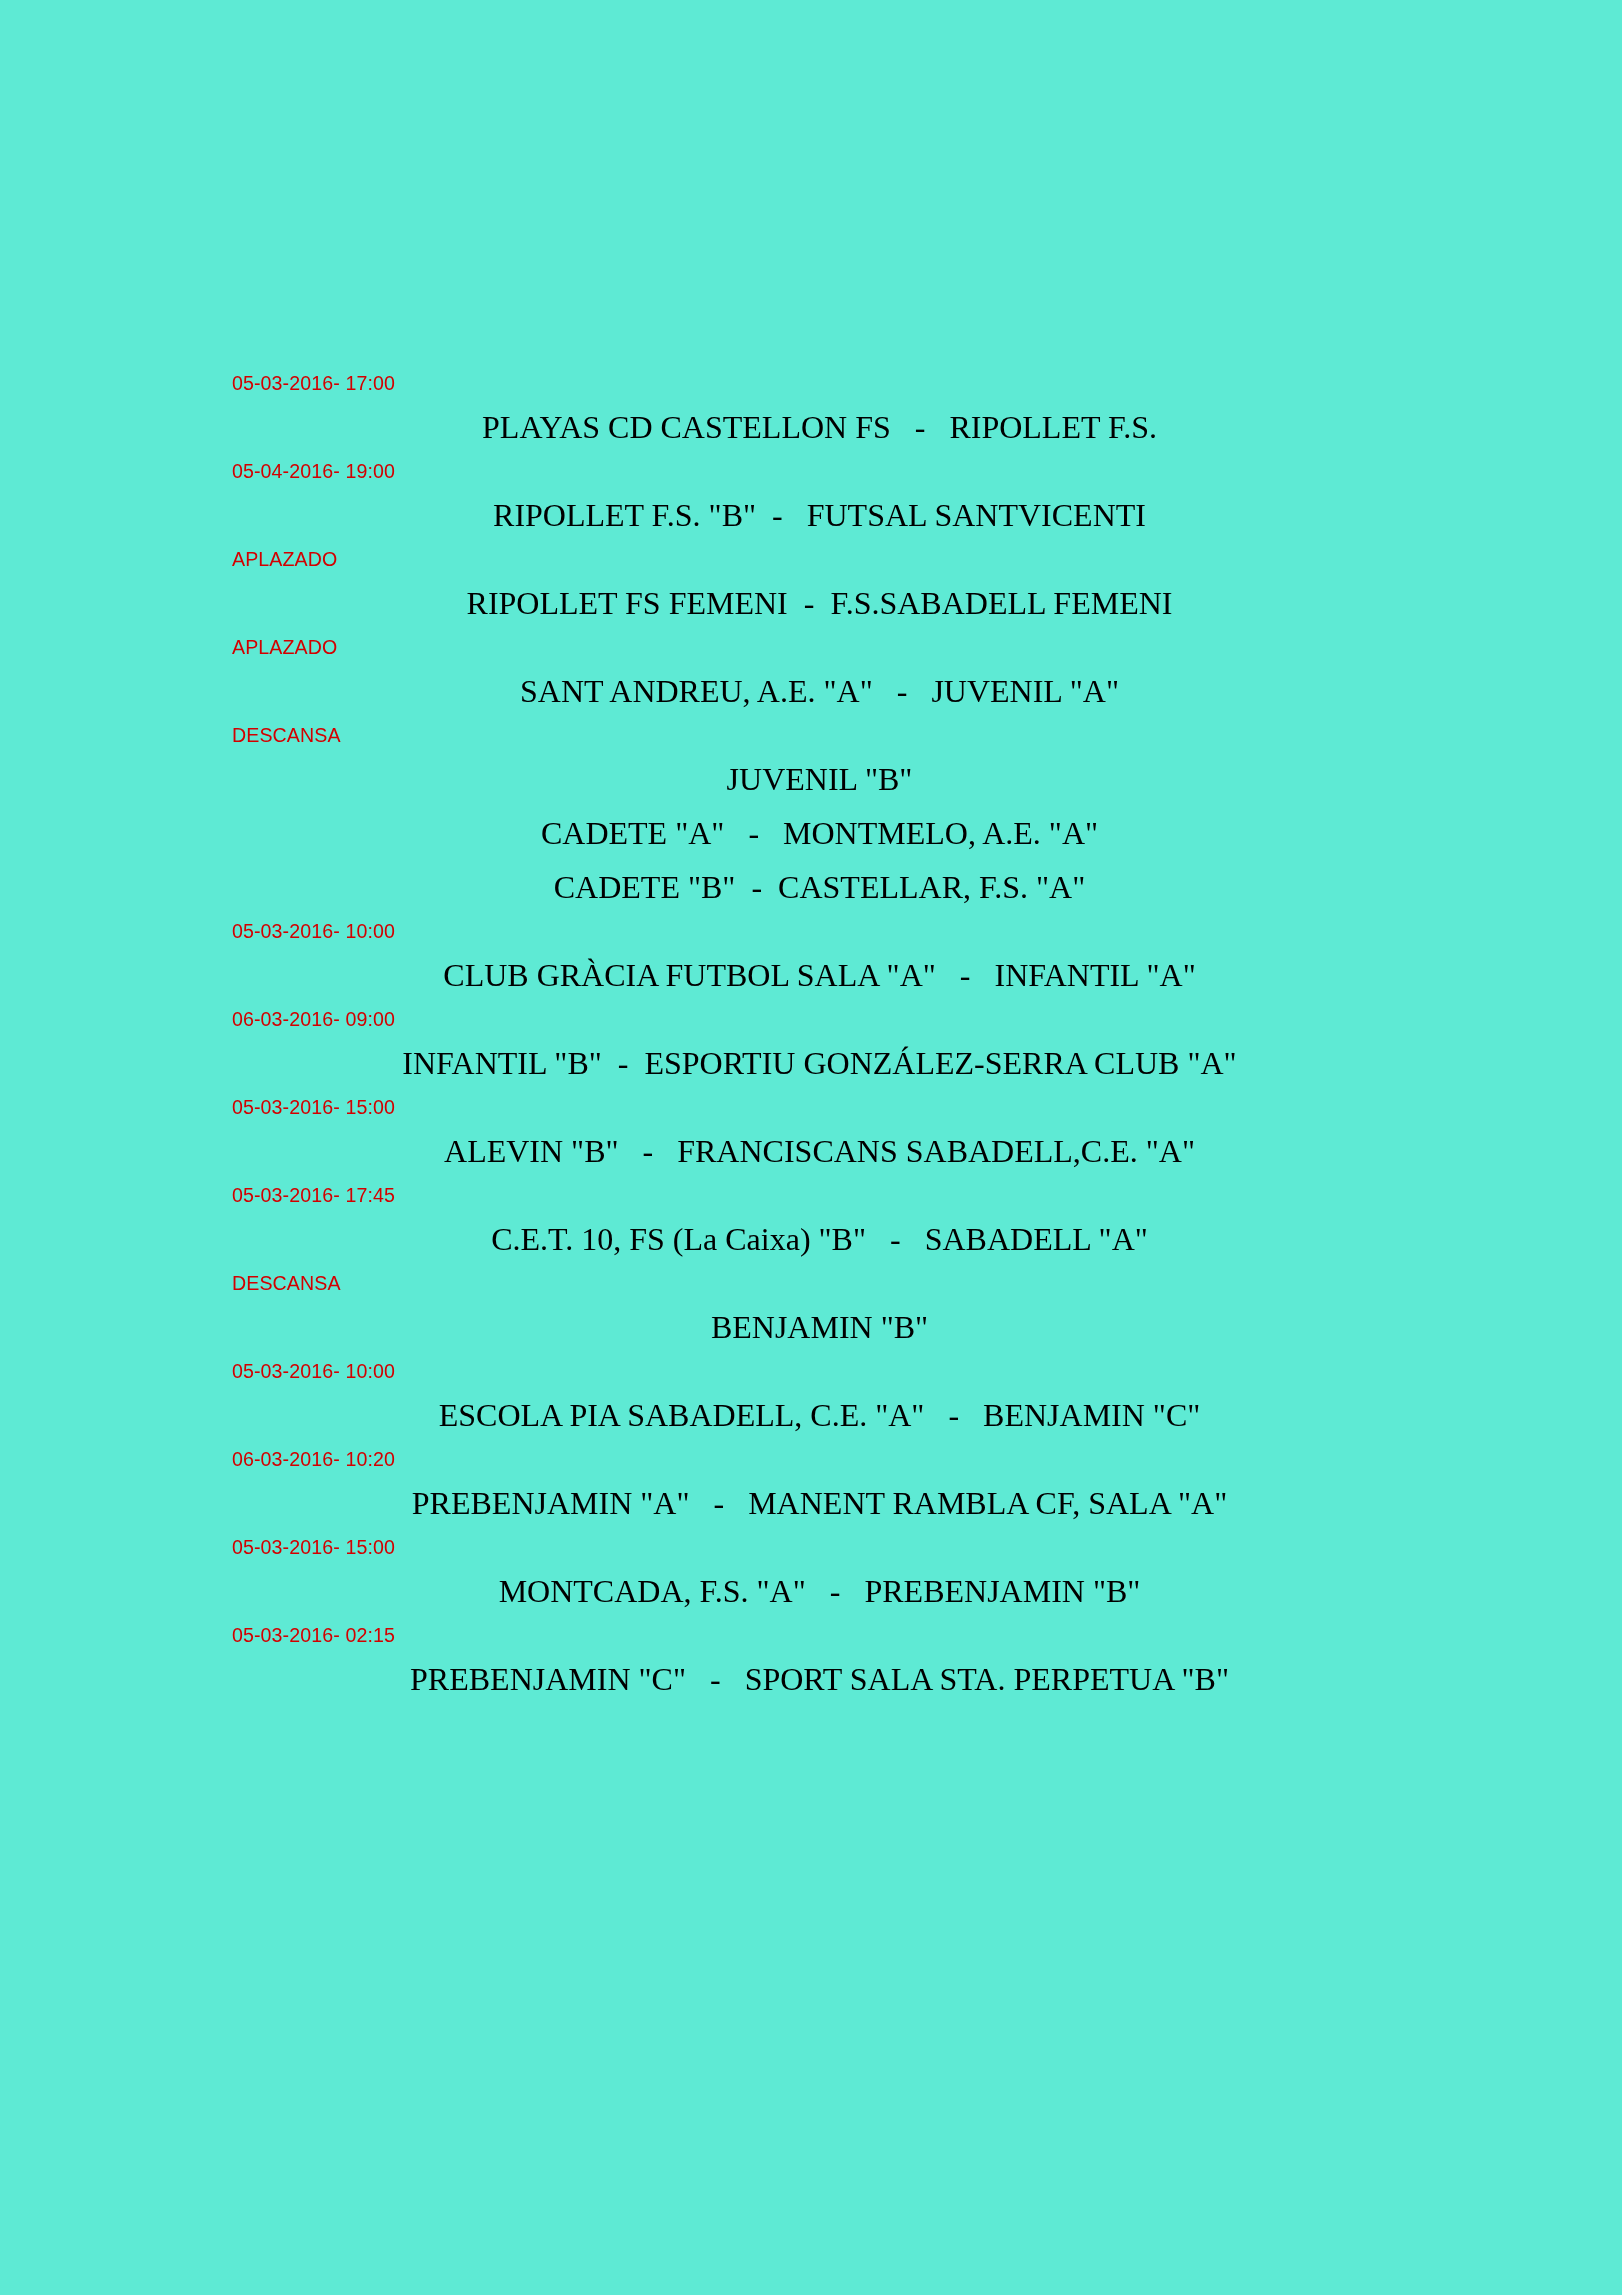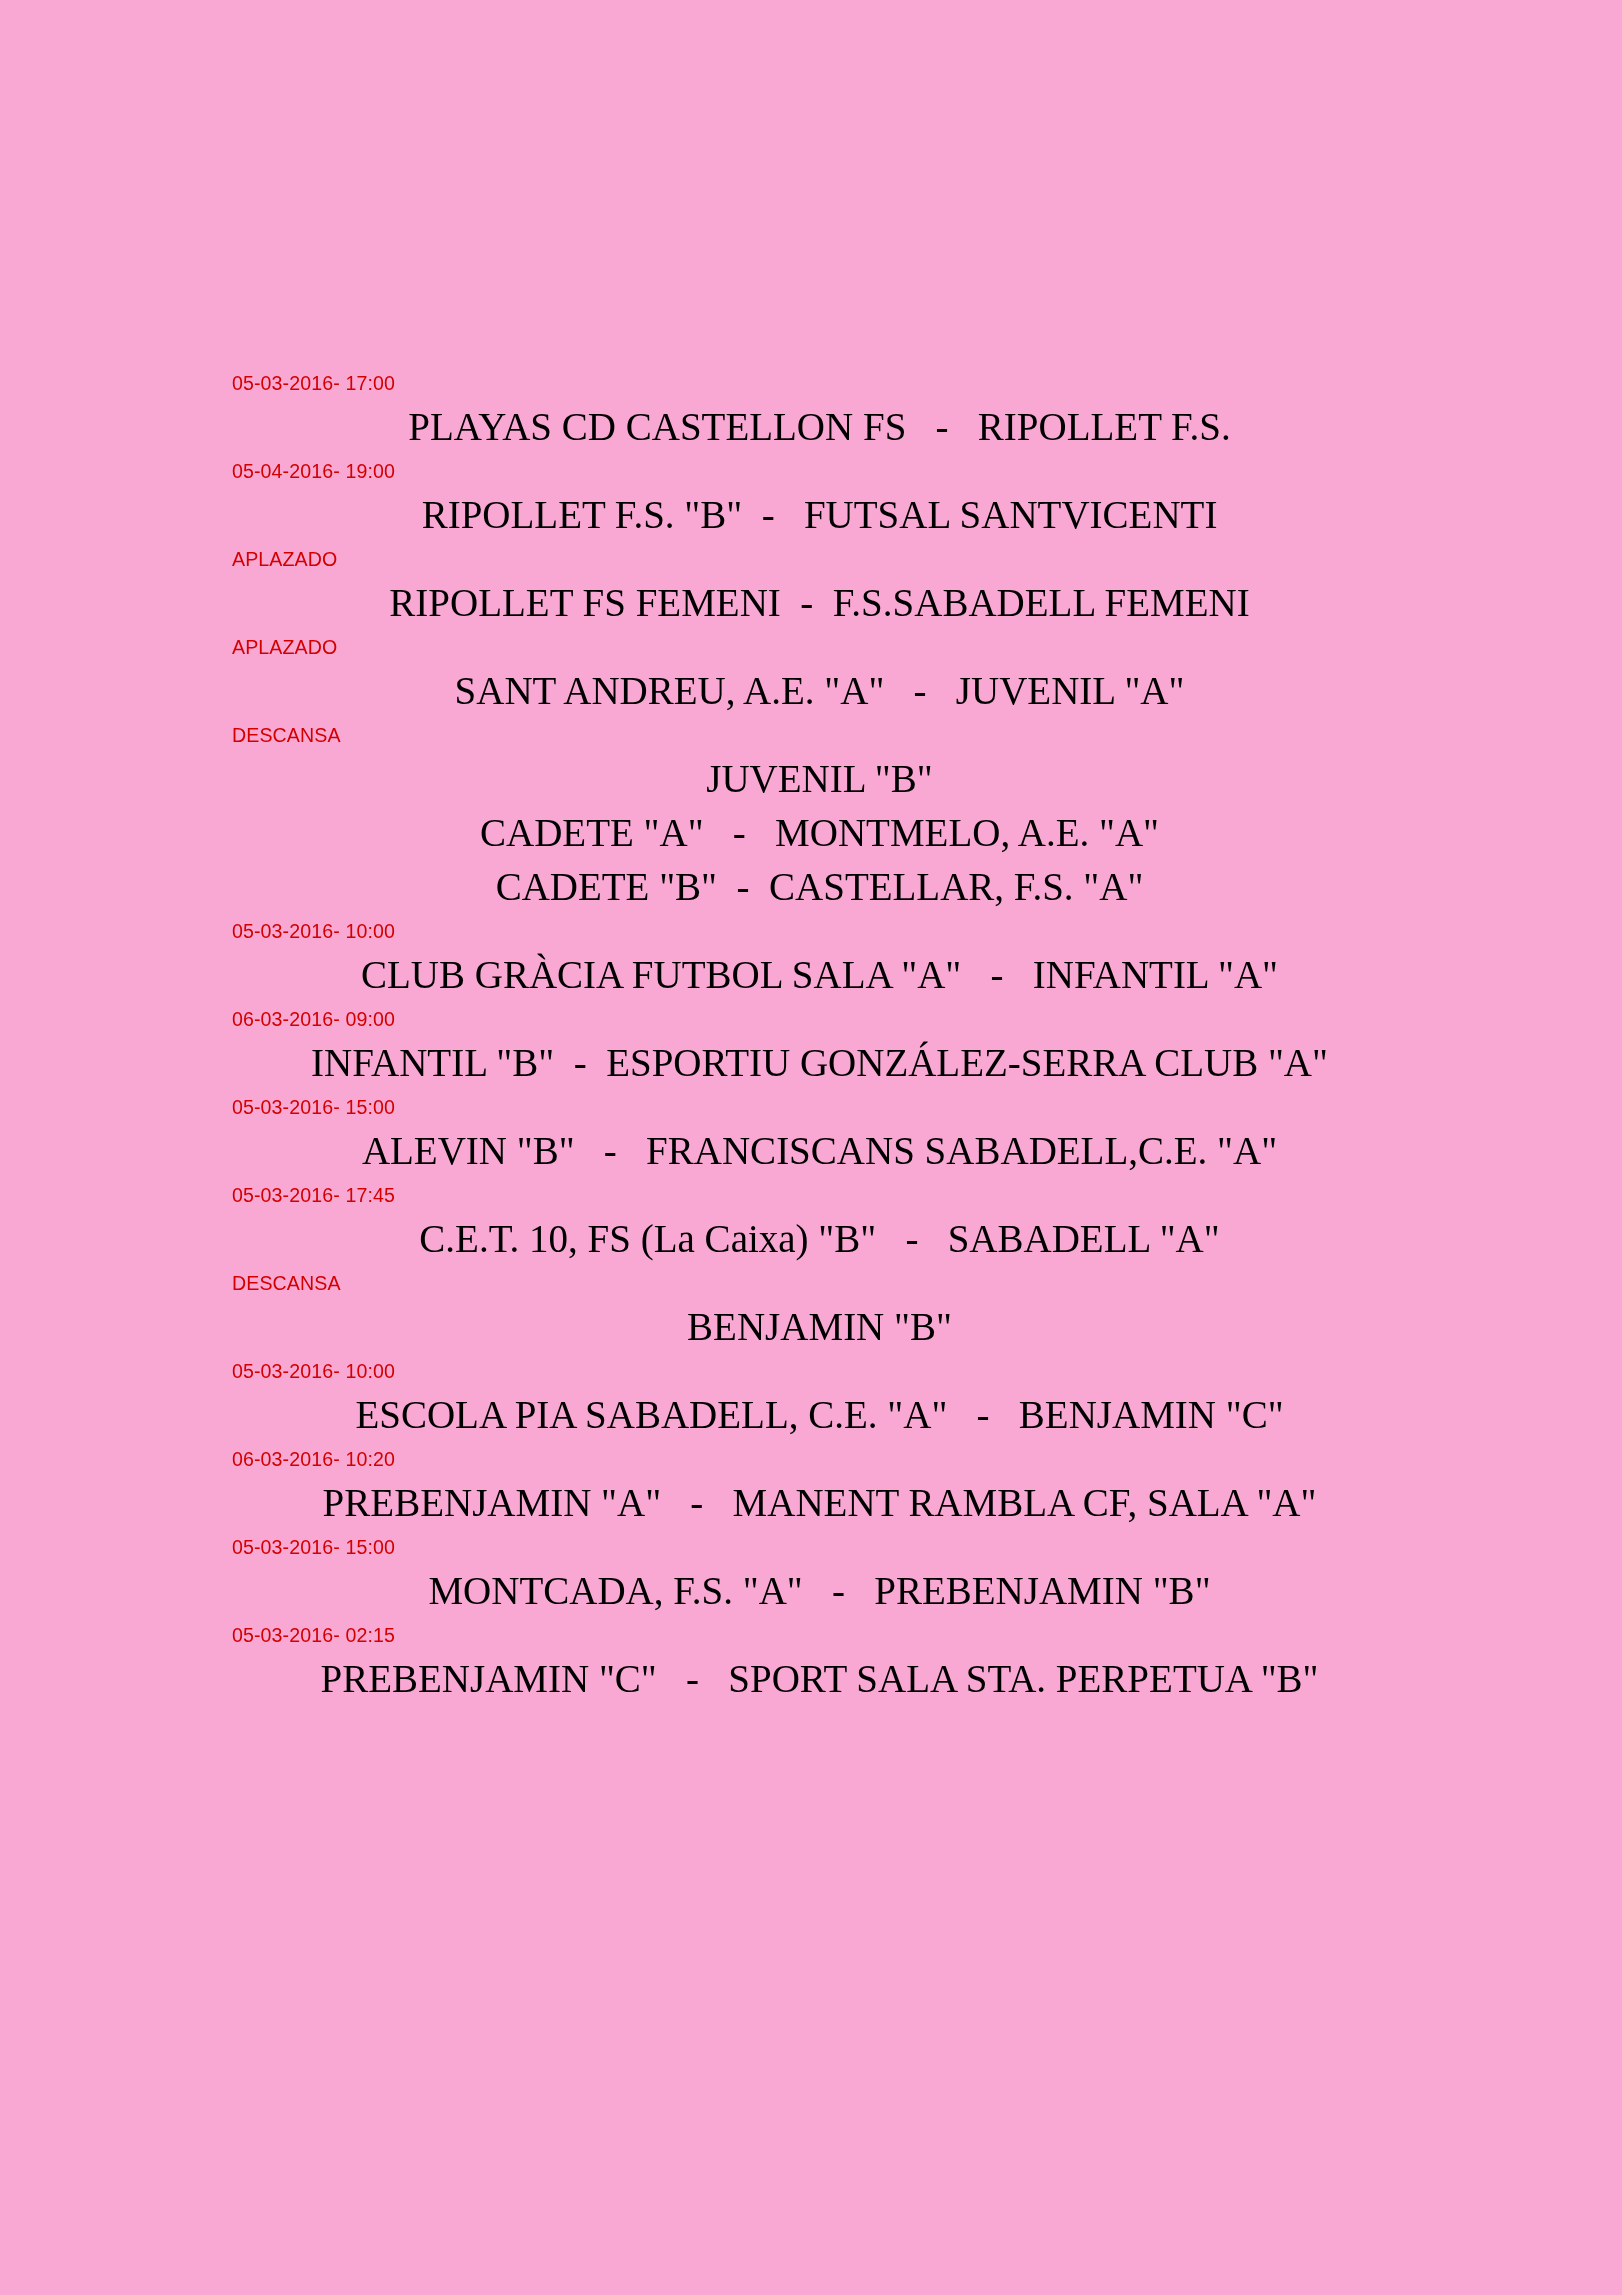--- a/index.html
+++ b/index.html
@@ -10,21 +10,21 @@
   body {
     width: 1623px;
     height: 2295px;
     font-family: "Liberation Serif", serif;
     -webkit-font-smoothing: antialiased;
   }
   .page {
     position: relative;
     width: 1623px;
     height: 2295px;
-    background: #f9a8d4;
+    background: #5eead4;
     box-sizing: border-box;
     padding: 366px 216px 0 232px;
   }
   .fixture-list {
     display: block;
   }
   .fixture {
     display: block;
     margin: 0;
     padding: 0;
@@ -36,21 +36,21 @@
     font-size: 19.6px;
     line-height: 34px;
     letter-spacing: 0.1px;
     text-align: left;
     white-space: pre;
   }
   .match {
     display: block;
     color: #000000;
     font-family: "Liberation Serif", serif;
-    font-size: 39px;
+    font-size: 32px;
     line-height: 54px;
     text-align: center;
     white-space: pre;
   }
 </style>
 </head>
 <body>
 
 <div class="page">
   <div class="fixture-list">

